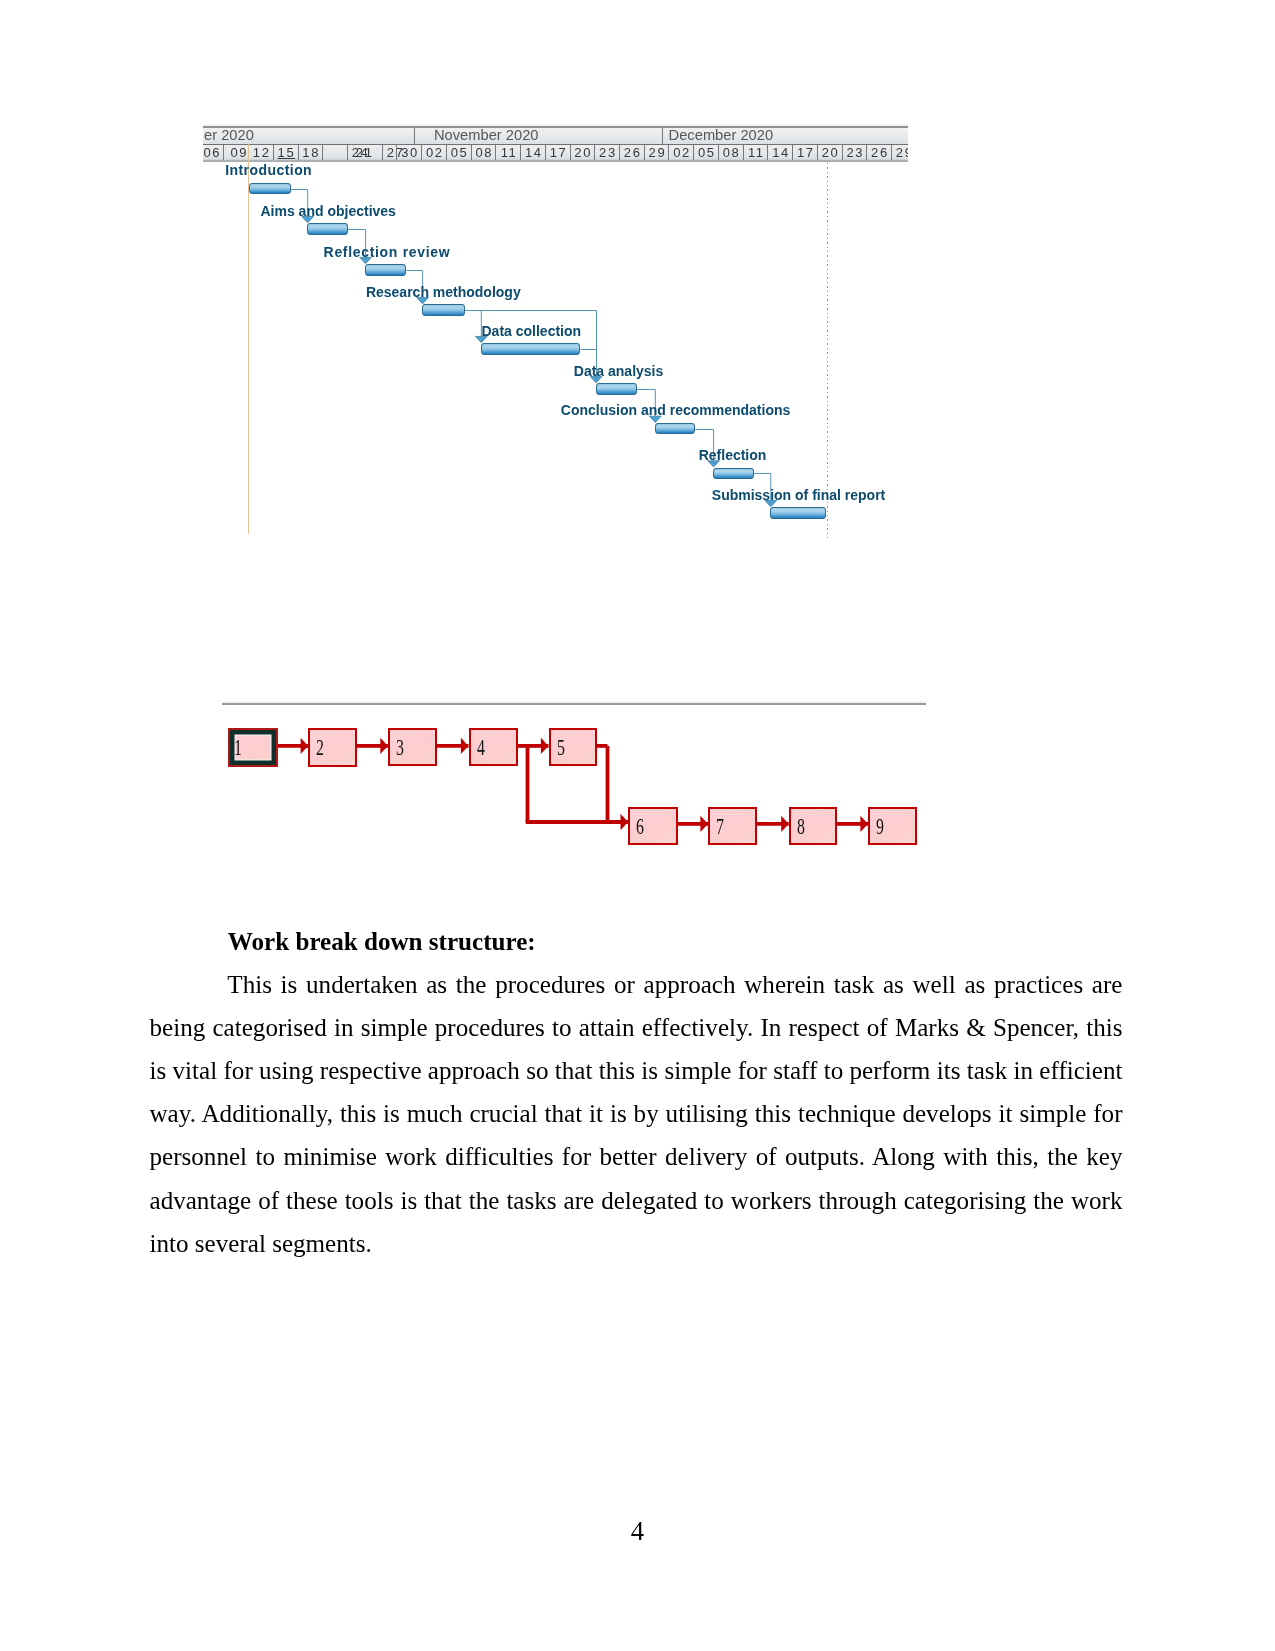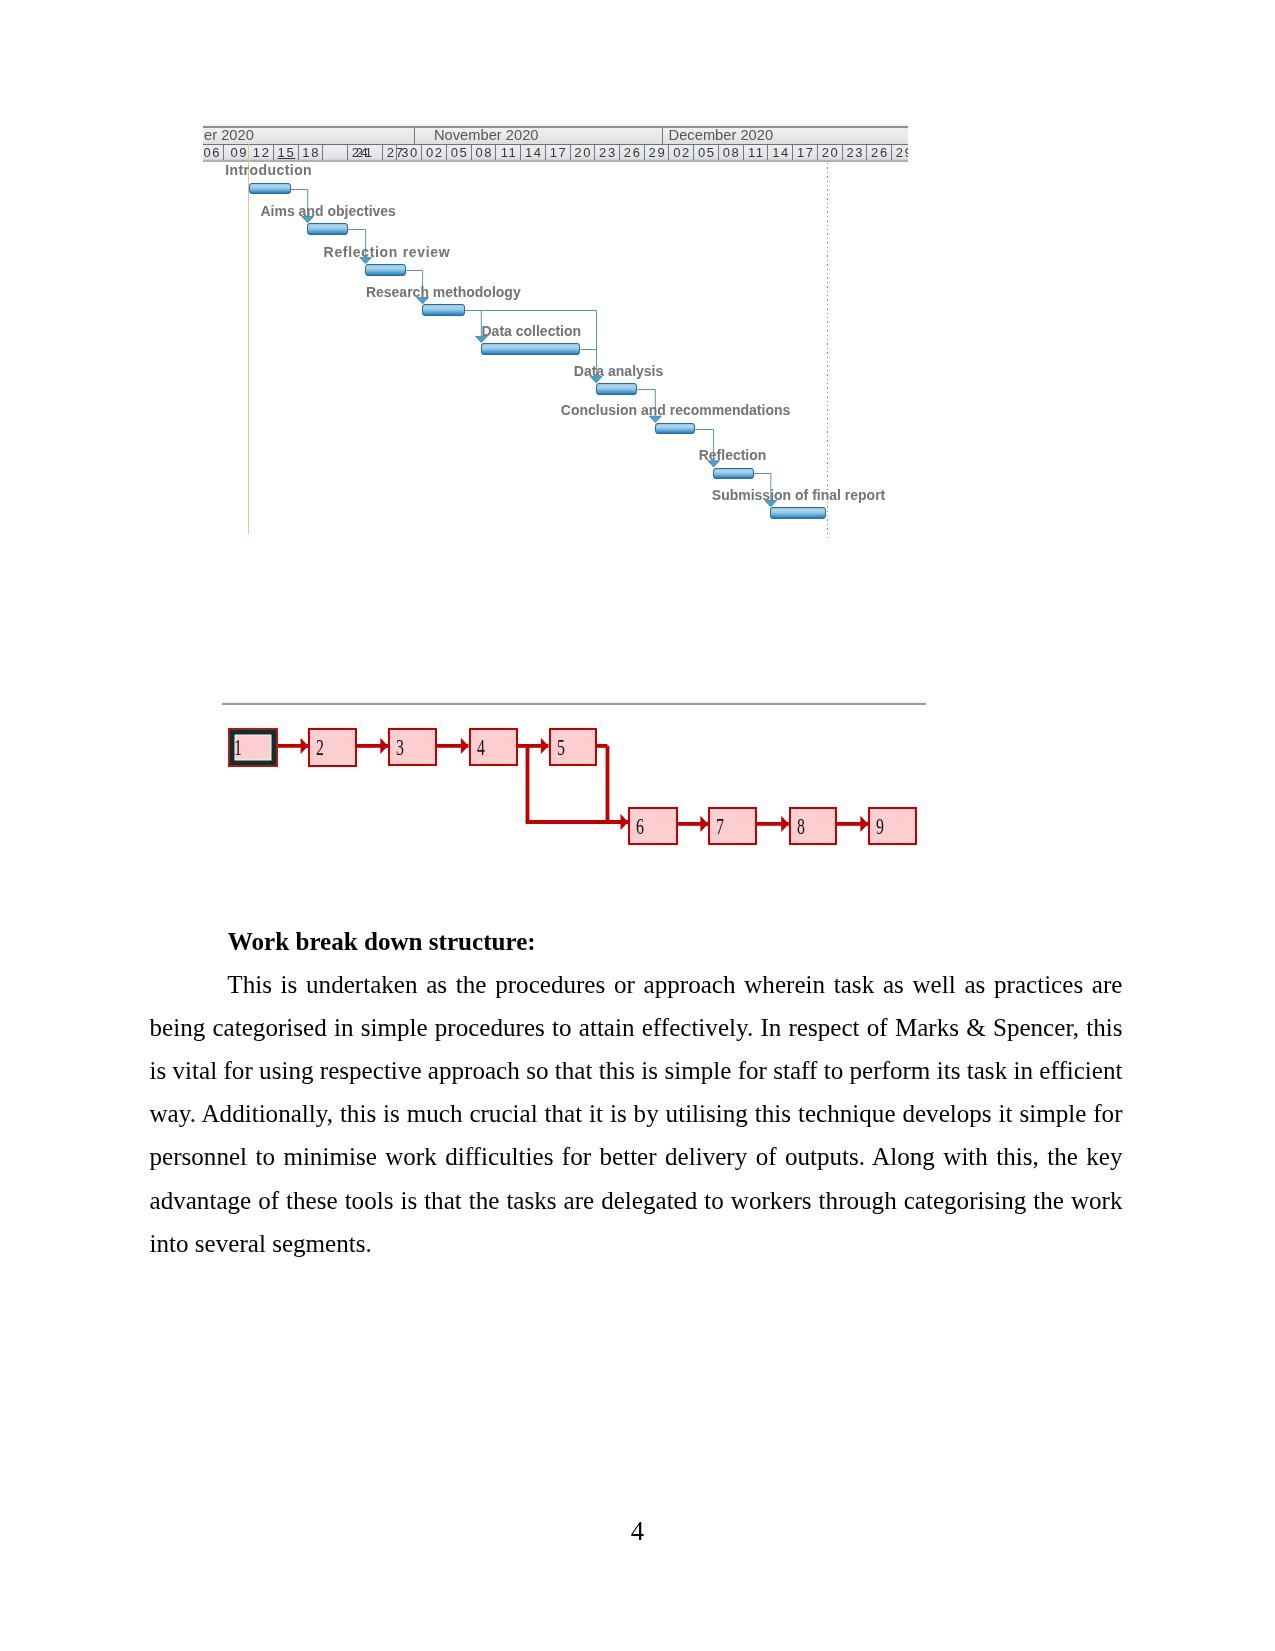--- a/index.html
+++ b/index.html
@@ -29,21 +29,21 @@
 
   #gantt-body{position:absolute;left:0;top:0px;width:705px;height:412px;}
   .vline-today{position:absolute;width:1px;background:#e7c391;}
   .vline-dotted{position:absolute;width:1px;
        background:repeating-linear-gradient(to bottom,#8e8e8e 0px,#8e8e8e 1.4px,transparent 1.4px,transparent 4.4px);}
 
   .bar{position:absolute;height:11.6px;border-radius:3px/4px;
        background:linear-gradient(to bottom,#8cc3e6 0%,#a6d2eb 12%,#a9d4ec 30%,#96c9e8 45%,#79b9e1 60%,#4e9ed3 78%,#2d85c3 94%,#2980bd 100%);
        border:1px solid #2c6b90;box-sizing:border-box;}
   .tlabel{position:absolute;font-family:"Liberation Sans",sans-serif;
-       font-weight:bold;font-size:14px;color:#737373;white-space:nowrap;line-height:16px;}
+       font-weight:bold;font-size:14px;color:#0c4a6e;white-space:nowrap;line-height:16px;}
 
   
   #net{position:absolute;left:203px;top:690px;width:740px;height:170px;}
   .netrule{position:absolute;left:19.2px;top:10.7px;width:704px;height:4.3px;
        background:linear-gradient(to bottom,#f3f3f3 0%,#f0f0f0 40%,#9b9b9b 42%,#9a9a9a 100%);}
   #net-links{position:absolute;left:0;top:0;}
   .nbox{position:absolute;box-sizing:border-box;
        background:linear-gradient(160deg,#fdd2d4 0%,#fccdd0 45%,#fcd0cd 78%,#fdd6d2 100%);
        border:2.2px solid #c00000;
        font-family:"Liberation Serif",serif;font-size:24px;color:#111;}

